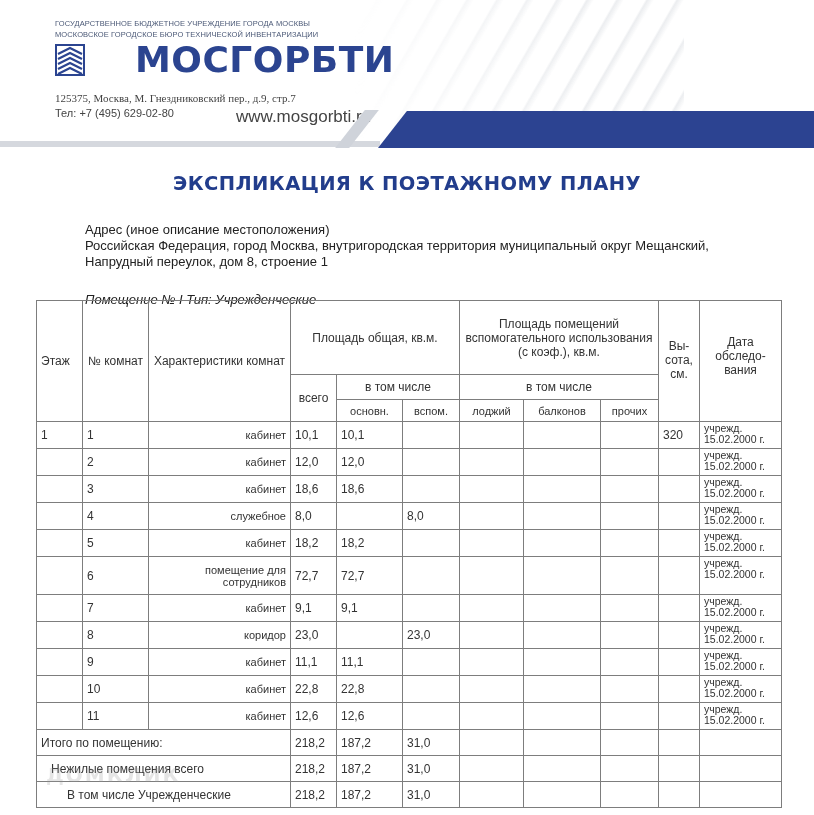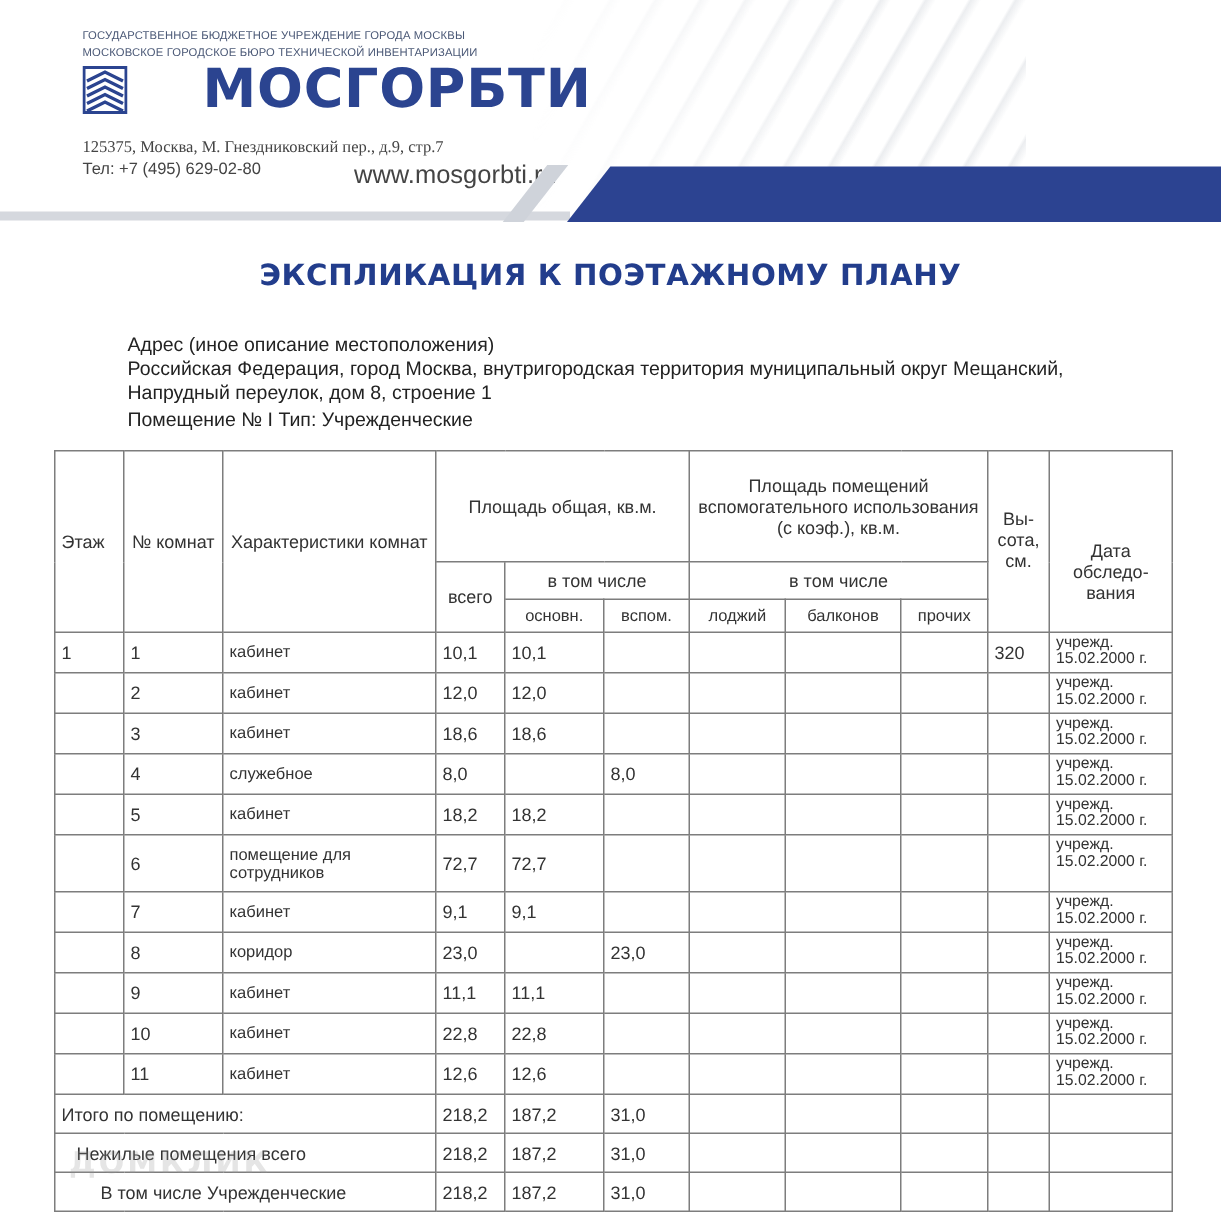--- a/index.html
+++ b/index.html
@@ -43,36 +43,36 @@
   }
   .title {
     position: absolute; left: 0; width: 814px; top: 172px; text-align: center;
     font-family: "DejaVu Sans", sans-serif; font-weight: bold; font-size: 19.5px;
     color: #223d8c; letter-spacing: 0.4px;
   }
   .info { position: absolute; left: 85px; font-size: 13px; color: #222; white-space: nowrap; }
   .info1 { top: 222px; }
   .info2 { top: 238px; }
   .info3 { top: 254px; }
-  .info4 { top: 272px; }
+  .info4 { top: 292px; font-style: italic; }
 
   table.expl {
     position: absolute; left: 36px; top: 300px; border-collapse: collapse;
     font-size: 12px; color: #333; table-layout: fixed;
   }
   table.expl td, table.expl th {
     border: 1px solid #7d7d7d; padding: 0 4px; font-weight: normal; vertical-align: middle;
   }
   table.expl th { text-align: center; color: #333; line-height: 14px; }
   .h-main { height: 74px; }
   .h-sub1 { height: 25px; padding-left: 12px; }
   .h-sub2 { height: 22px; font-size: 11px; }
   .row td { height: 25px; }
   .row.tall td { height: 36px; }
-  .small { font-size: 11px; }
+  .small { font-size: 11px; text-align: right; }
   .date { font-size: 10.5px; line-height: 11px; vertical-align: top !important; padding-top: 1px !important; }
   .total td { height: 25px; }
   .label-indent1 { padding-left: 14px !important; }
   .label-indent2 { padding-left: 30px !important; }
   .watermark {
     position: absolute; left: 46px; top: 763px; font-size: 20px; font-weight: bold;
     color: rgba(150,150,150,0.25); letter-spacing: 2px; pointer-events: none;
     font-family: "DejaVu Sans", sans-serif;
   }
 </style>
@@ -124,21 +124,21 @@
       <col style="width:82px">
   </colgroup>
   <thead>
     <tr class="h-main">
       <th rowspan="3" style="text-align:left">Этаж</th>
       <th rowspan="3">№ комнат</th>
       <th rowspan="3">Характеристики комнат</th>
       <th colspan="3">Площадь общая, кв.м.</th>
       <th colspan="3">Площадь помещений вспомогательного использования (с коэф.), кв.м.</th>
       <th rowspan="3" style="vertical-align:top;padding-top:38px">Вы-сота, см.</th>
-      <th rowspan="3" style="vertical-align:top;padding-top:59px">Дата обследо-вания</th>
+      <th rowspan="3" style="vertical-align:top;padding-top:34px">Дата обследо-вания</th>
     </tr>
     <tr class="h-sub1">
       <th rowspan="2">всего</th>
       <th colspan="2">в том числе</th>
       <th colspan="3">в том числе</th>
     </tr>
     <tr class="h-sub2">
       <th>основн.</th>
       <th>вспом.</th>
       <th>лоджий</th>

